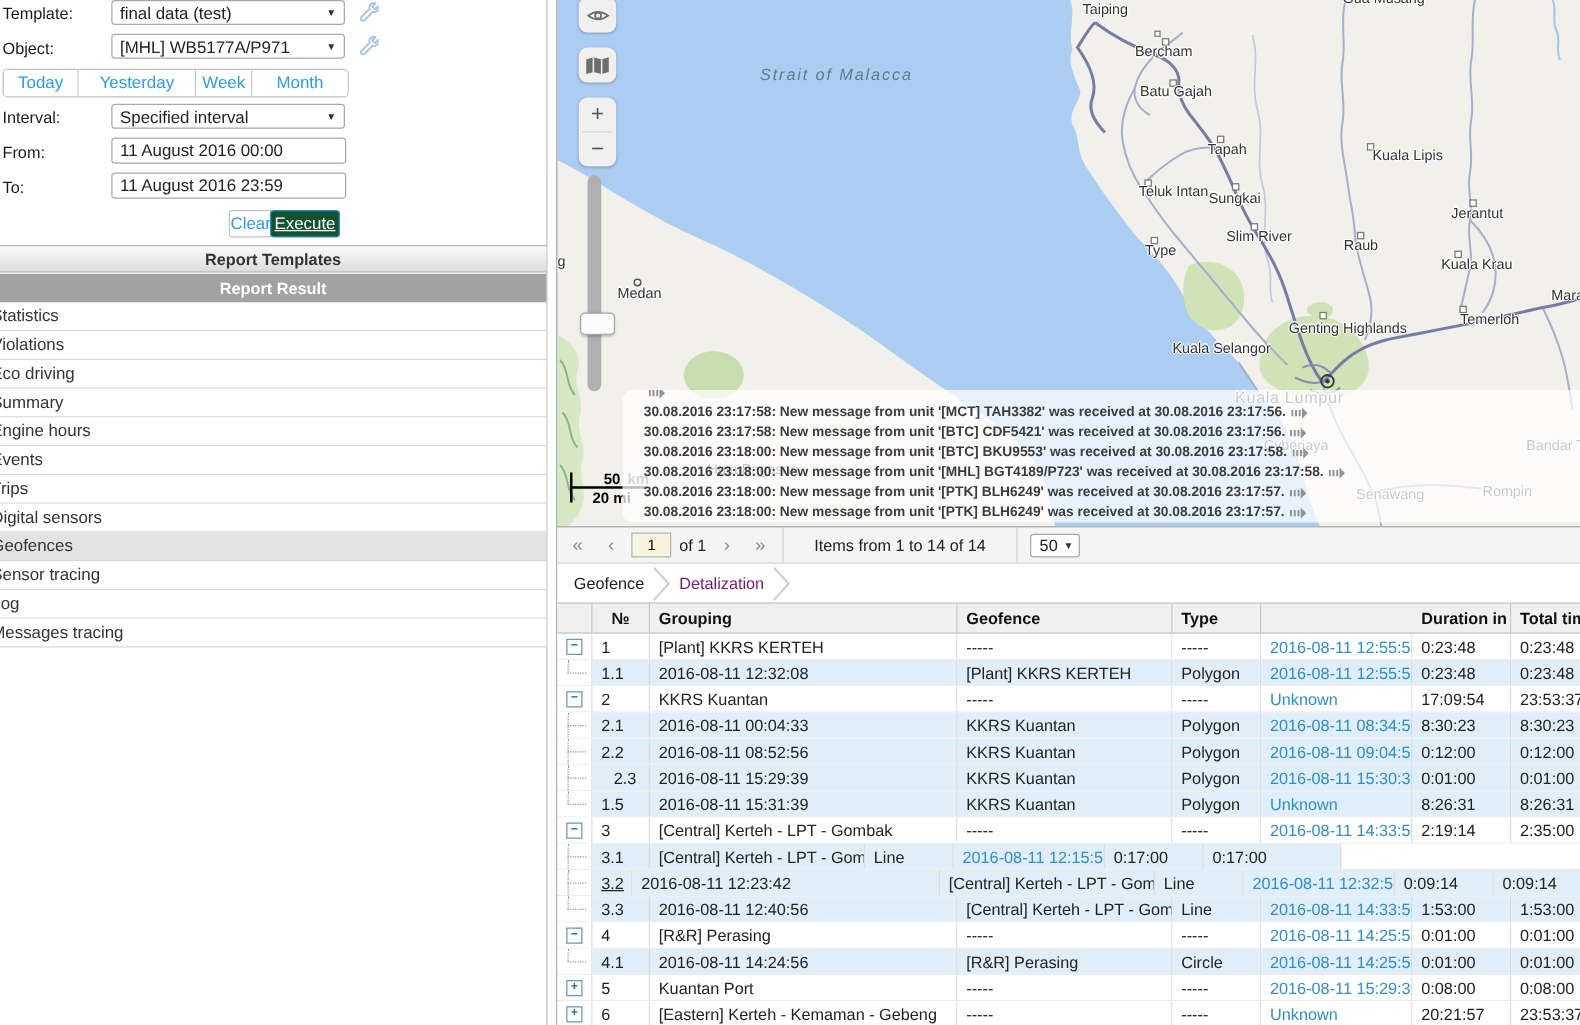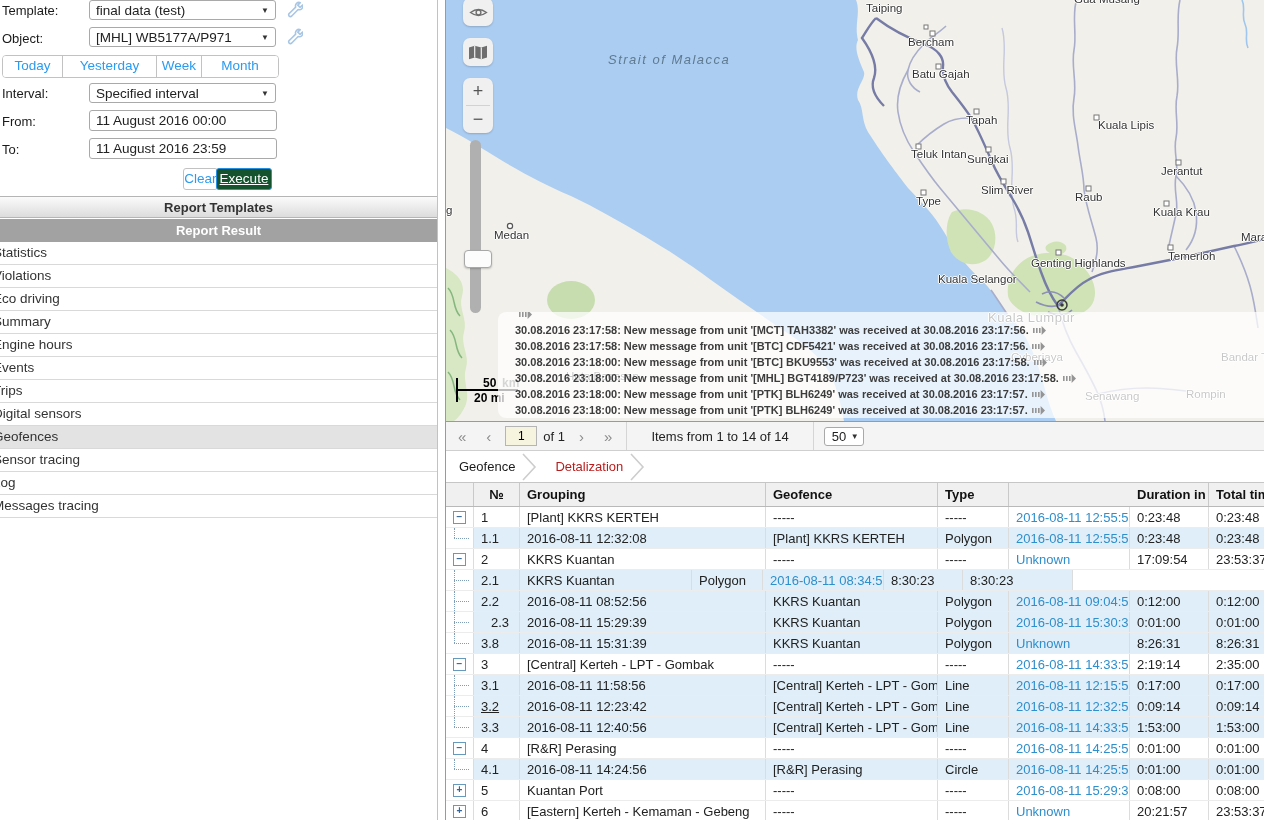--- a/index.html
+++ b/index.html
@@ -74,21 +74,21 @@
   .pg-ico{color:#8c8c8c;font-size:15px;cursor:pointer;padding:0 4px;}
   .pg-input{width:26px;height:16px;border:1px solid #b5b5b5;background:#f6f3df;text-align:center;
            font-size:12px;margin:0 6px 0 10px;font-family:"Liberation Sans",sans-serif;}
   .pg-divider{width:1px;height:28px;background:#d5d5d5;margin:0 10px;}
   .pg-size{width:40px;height:19px;border:1px solid #a9a9a9;border-radius:3px;background:#fff;display:flex;
            align-items:center;padding-left:7px;box-sizing:border-box;font-size:13px;position:relative;cursor:pointer;}
   .pg-size .arrow{position:absolute;right:4px;font-size:8px;color:#333;}
   .tabs{height:31px;display:flex;align-items:center;padding-left:13px;background:#fff;}
   .tab{font-size:13px;cursor:pointer;}
   .tab.current{color:#1a1a1a;}
-  .tab.link{color:#b91c1c;margin-left:12px;}
+  .tab.link{color:#701a75;}
   .tab-chevron{margin:0 6px;}
   .grid{font-size:13px;color:#222;}
   .grid-head{display:flex;height:25px;background:#f0f0f0;border-top:1px solid #c6c6c6;
            border-bottom:1px solid #b9b9b9;box-sizing:border-box;font-weight:bold;color:#111;}
   .grid-head .hc{border-right:1px solid #c9c9c9;box-sizing:border-box;display:flex;align-items:center;
            padding-left:7px;overflow:hidden;white-space:nowrap;flex:none;}
   .grid-head .hc.center{justify-content:center;padding-left:0;}
   .tr{display:flex;height:21px;box-sizing:border-box;border-bottom:1px solid #ececec;cursor:default;}
   .td{flex:none;display:flex;align-items:center;padding-left:7px;border-right:1px solid #dcdcdc;
       box-sizing:border-box;overflow:hidden;white-space:nowrap;background:#fff;}
@@ -505,20 +505,23 @@
           <div class="tr child">
             <div class="td expcell" style="width: 28px;">
               <div class="treeline">
                 <div class="v"></div>
                 <div class="h"></div>
               </div>
             </div>
             <div class="td" style="width: 46px;">
               <span>2.1</span>
             </div>
+            <div class="td" style="width: 246px;">
+              <span>2016-08-11 00:04:33</span>
+            </div>
             <div class="td" style="width: 172px;">
               <span>KKRS Kuantan</span>
             </div>
             <div class="td" style="width: 71px;">
               <span>Polygon</span>
             </div>
             <div class="td" style="width: 121px;">
               <span class="link">2016-08-11 08:34:56</span>
             </div>
             <div class="td" style="width: 79px;">
@@ -587,21 +590,21 @@
             </div>
           </div>
           <div class="tr child">
             <div class="td expcell" style="width: 28px;">
               <div class="treeline last">
                 <div class="v"></div>
                 <div class="h"></div>
               </div>
             </div>
             <div class="td" style="width: 46px;">
-              <span>3.8</span>
+              <span>1.5</span>
             </div>
             <div class="td" style="width: 246px; text-align: right;">
               <span>2016-08-11 15:31:39</span>
             </div>
             <div class="td" style="width: 172px;">
               <span>KKRS Kuantan</span>
             </div>
             <div class="td" style="width: 71px;">
               <span>Polygon</span>
             </div>
@@ -644,23 +647,20 @@
           <div class="tr child">
             <div class="td expcell" style="width: 28px;">
               <div class="treeline">
                 <div class="v"></div>
                 <div class="h"></div>
               </div>
             </div>
             <div class="td" style="width: 46px;">
               <span>3.1</span>
             </div>
-            <div class="td" style="width: 246px;">
-              <span>2016-08-11 11:58:56</span>
-            </div>
             <div class="td" style="width: 172px;">
               <span>[Central] Kerteh - LPT - Gombak</span>
             </div>
             <div class="td" style="width: 71px;">
               <span>Line</span>
             </div>
             <div class="td" style="width: 121px;">
               <span class="link">2016-08-11 12:15:56</span>
             </div>
             <div class="td" style="width: 79px;">
@@ -670,21 +670,21 @@
               <span>0:17:00</span>
             </div>
           </div>
           <div class="tr child">
             <div class="td expcell" style="width: 28px;">
               <div class="treeline">
                 <div class="v"></div>
                 <div class="h"></div>
               </div>
             </div>
-            <div class="td" style="width: 46px; text-decoration: underline;">
+            <div class="td" style="width: 32px; text-decoration: underline;">
               <span>3.2</span>
             </div>
             <div class="td" style="width: 246px;">
               <span>2016-08-11 12:23:42</span>
             </div>
             <div class="td" style="width: 172px;">
               <span>[Central] Kerteh - LPT - Gombak</span>
             </div>
             <div class="td" style="width: 71px;">
               <span>Line</span>

